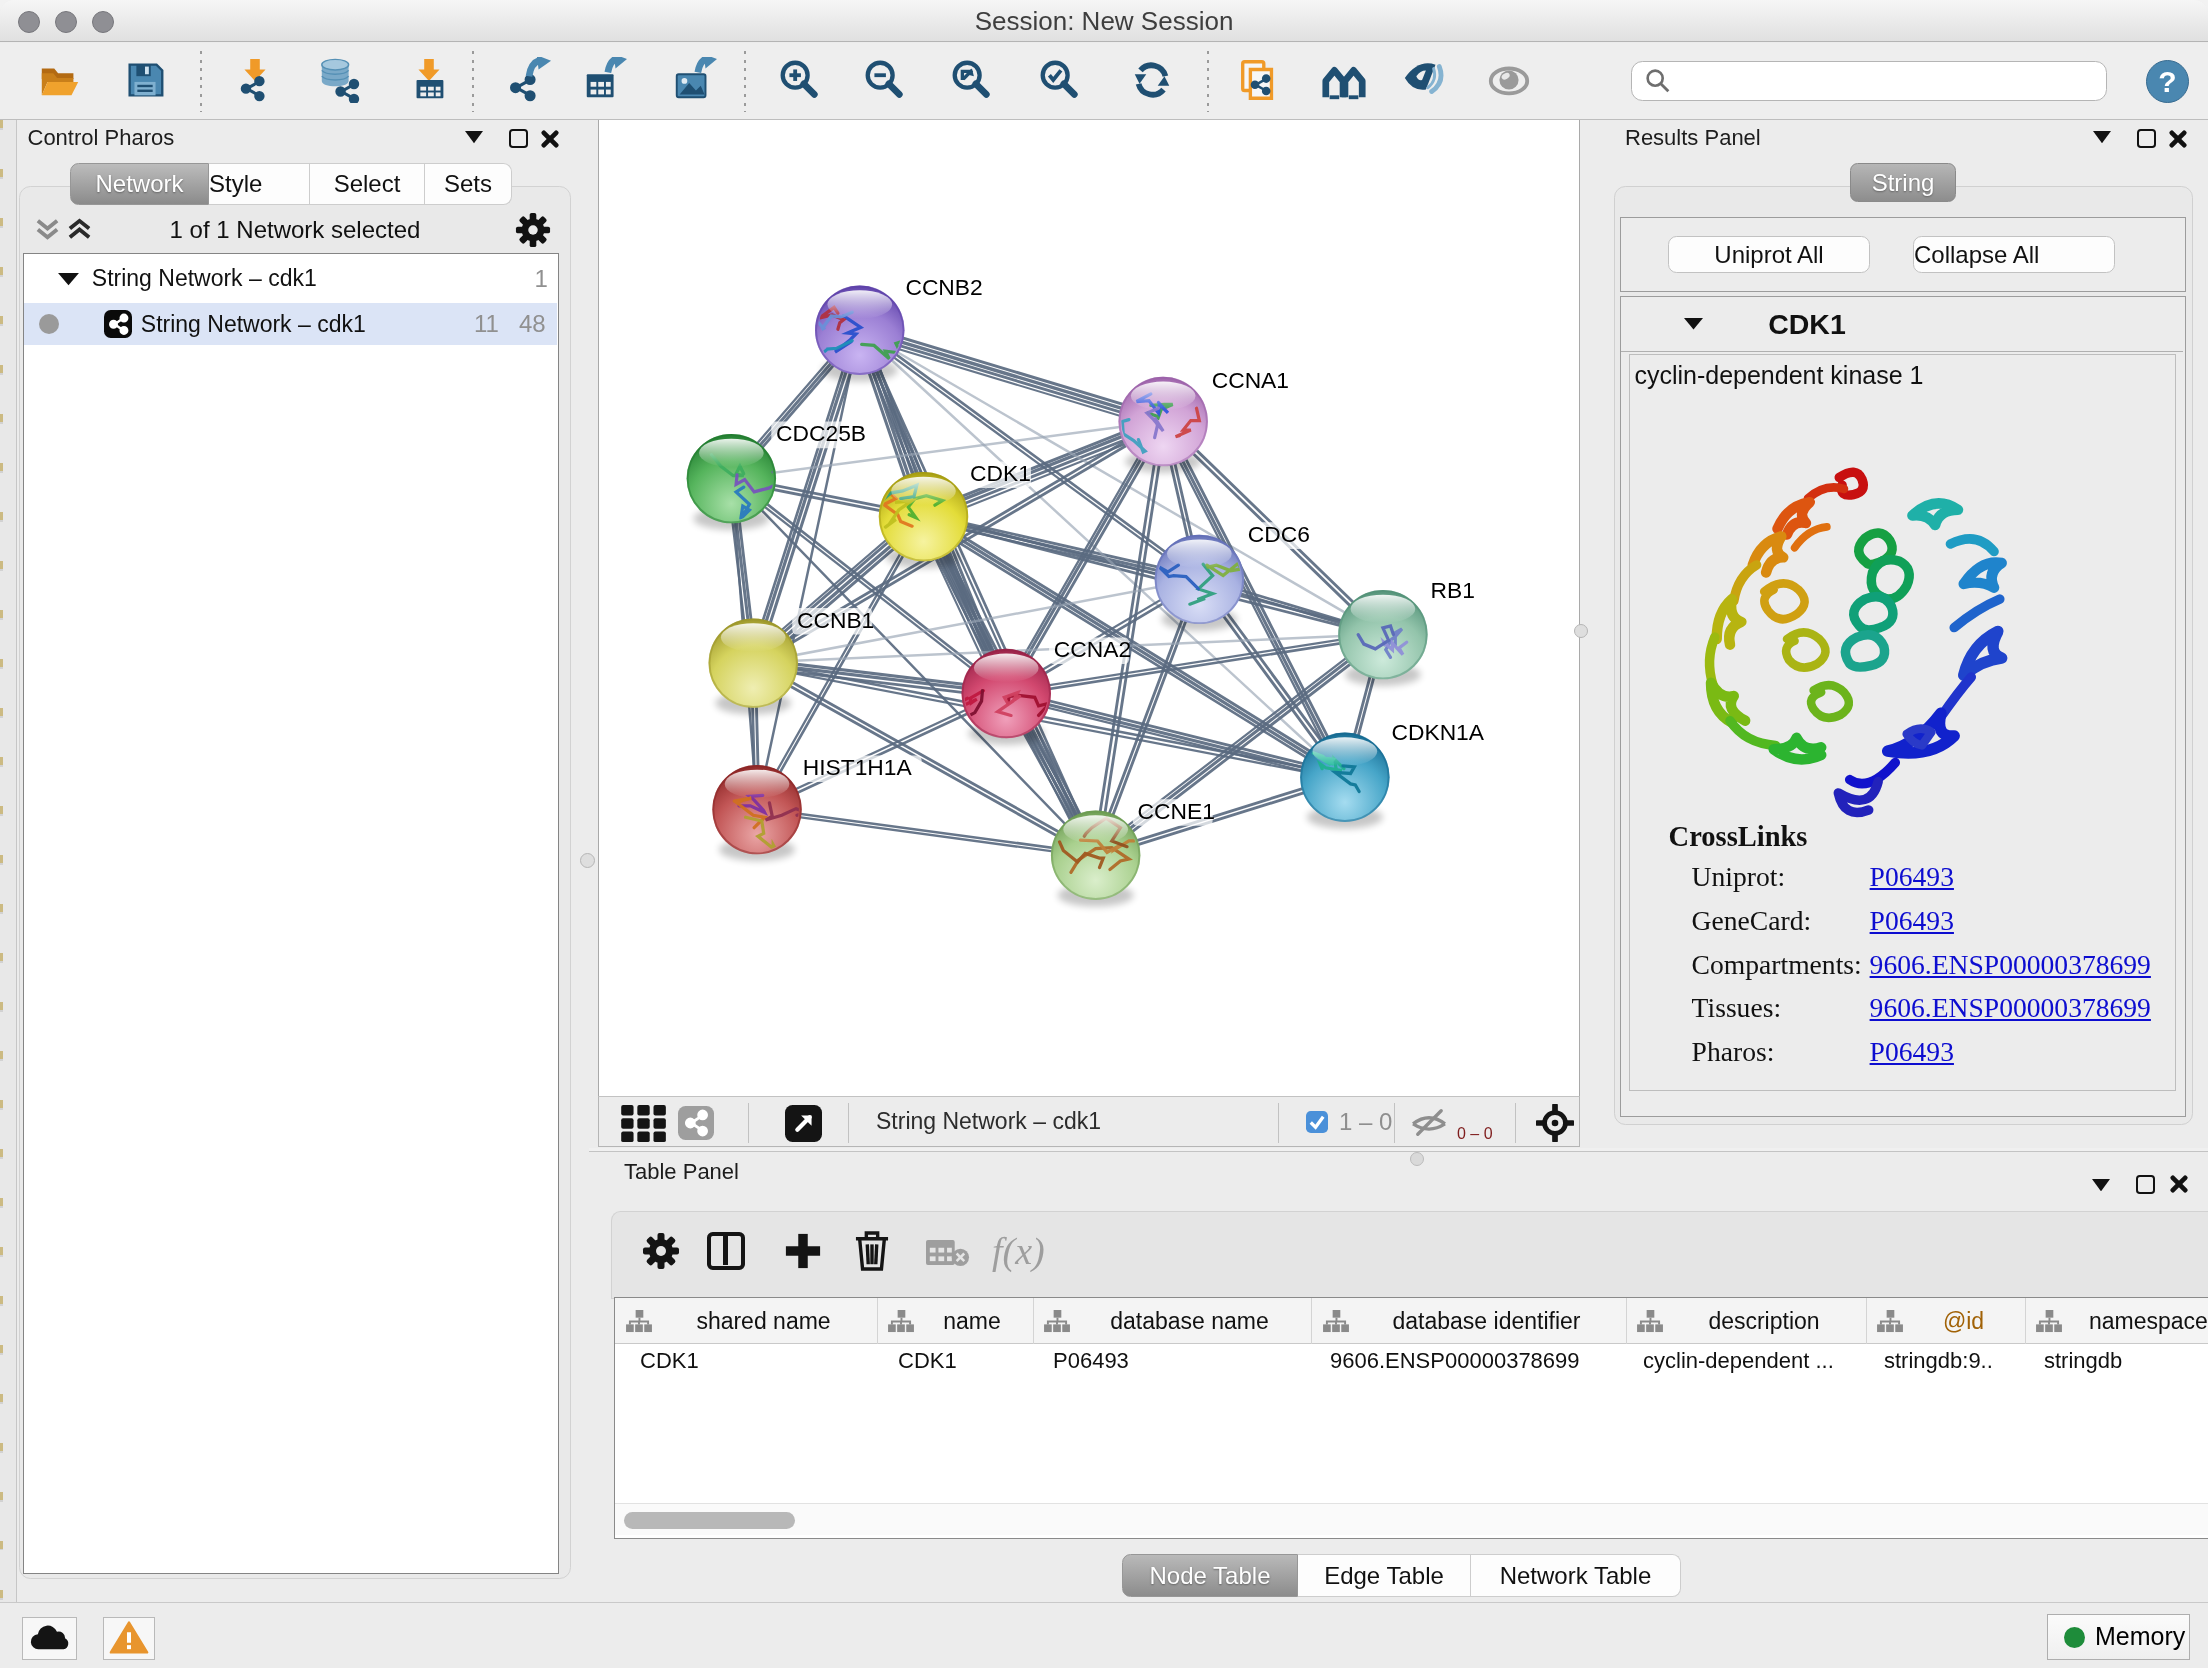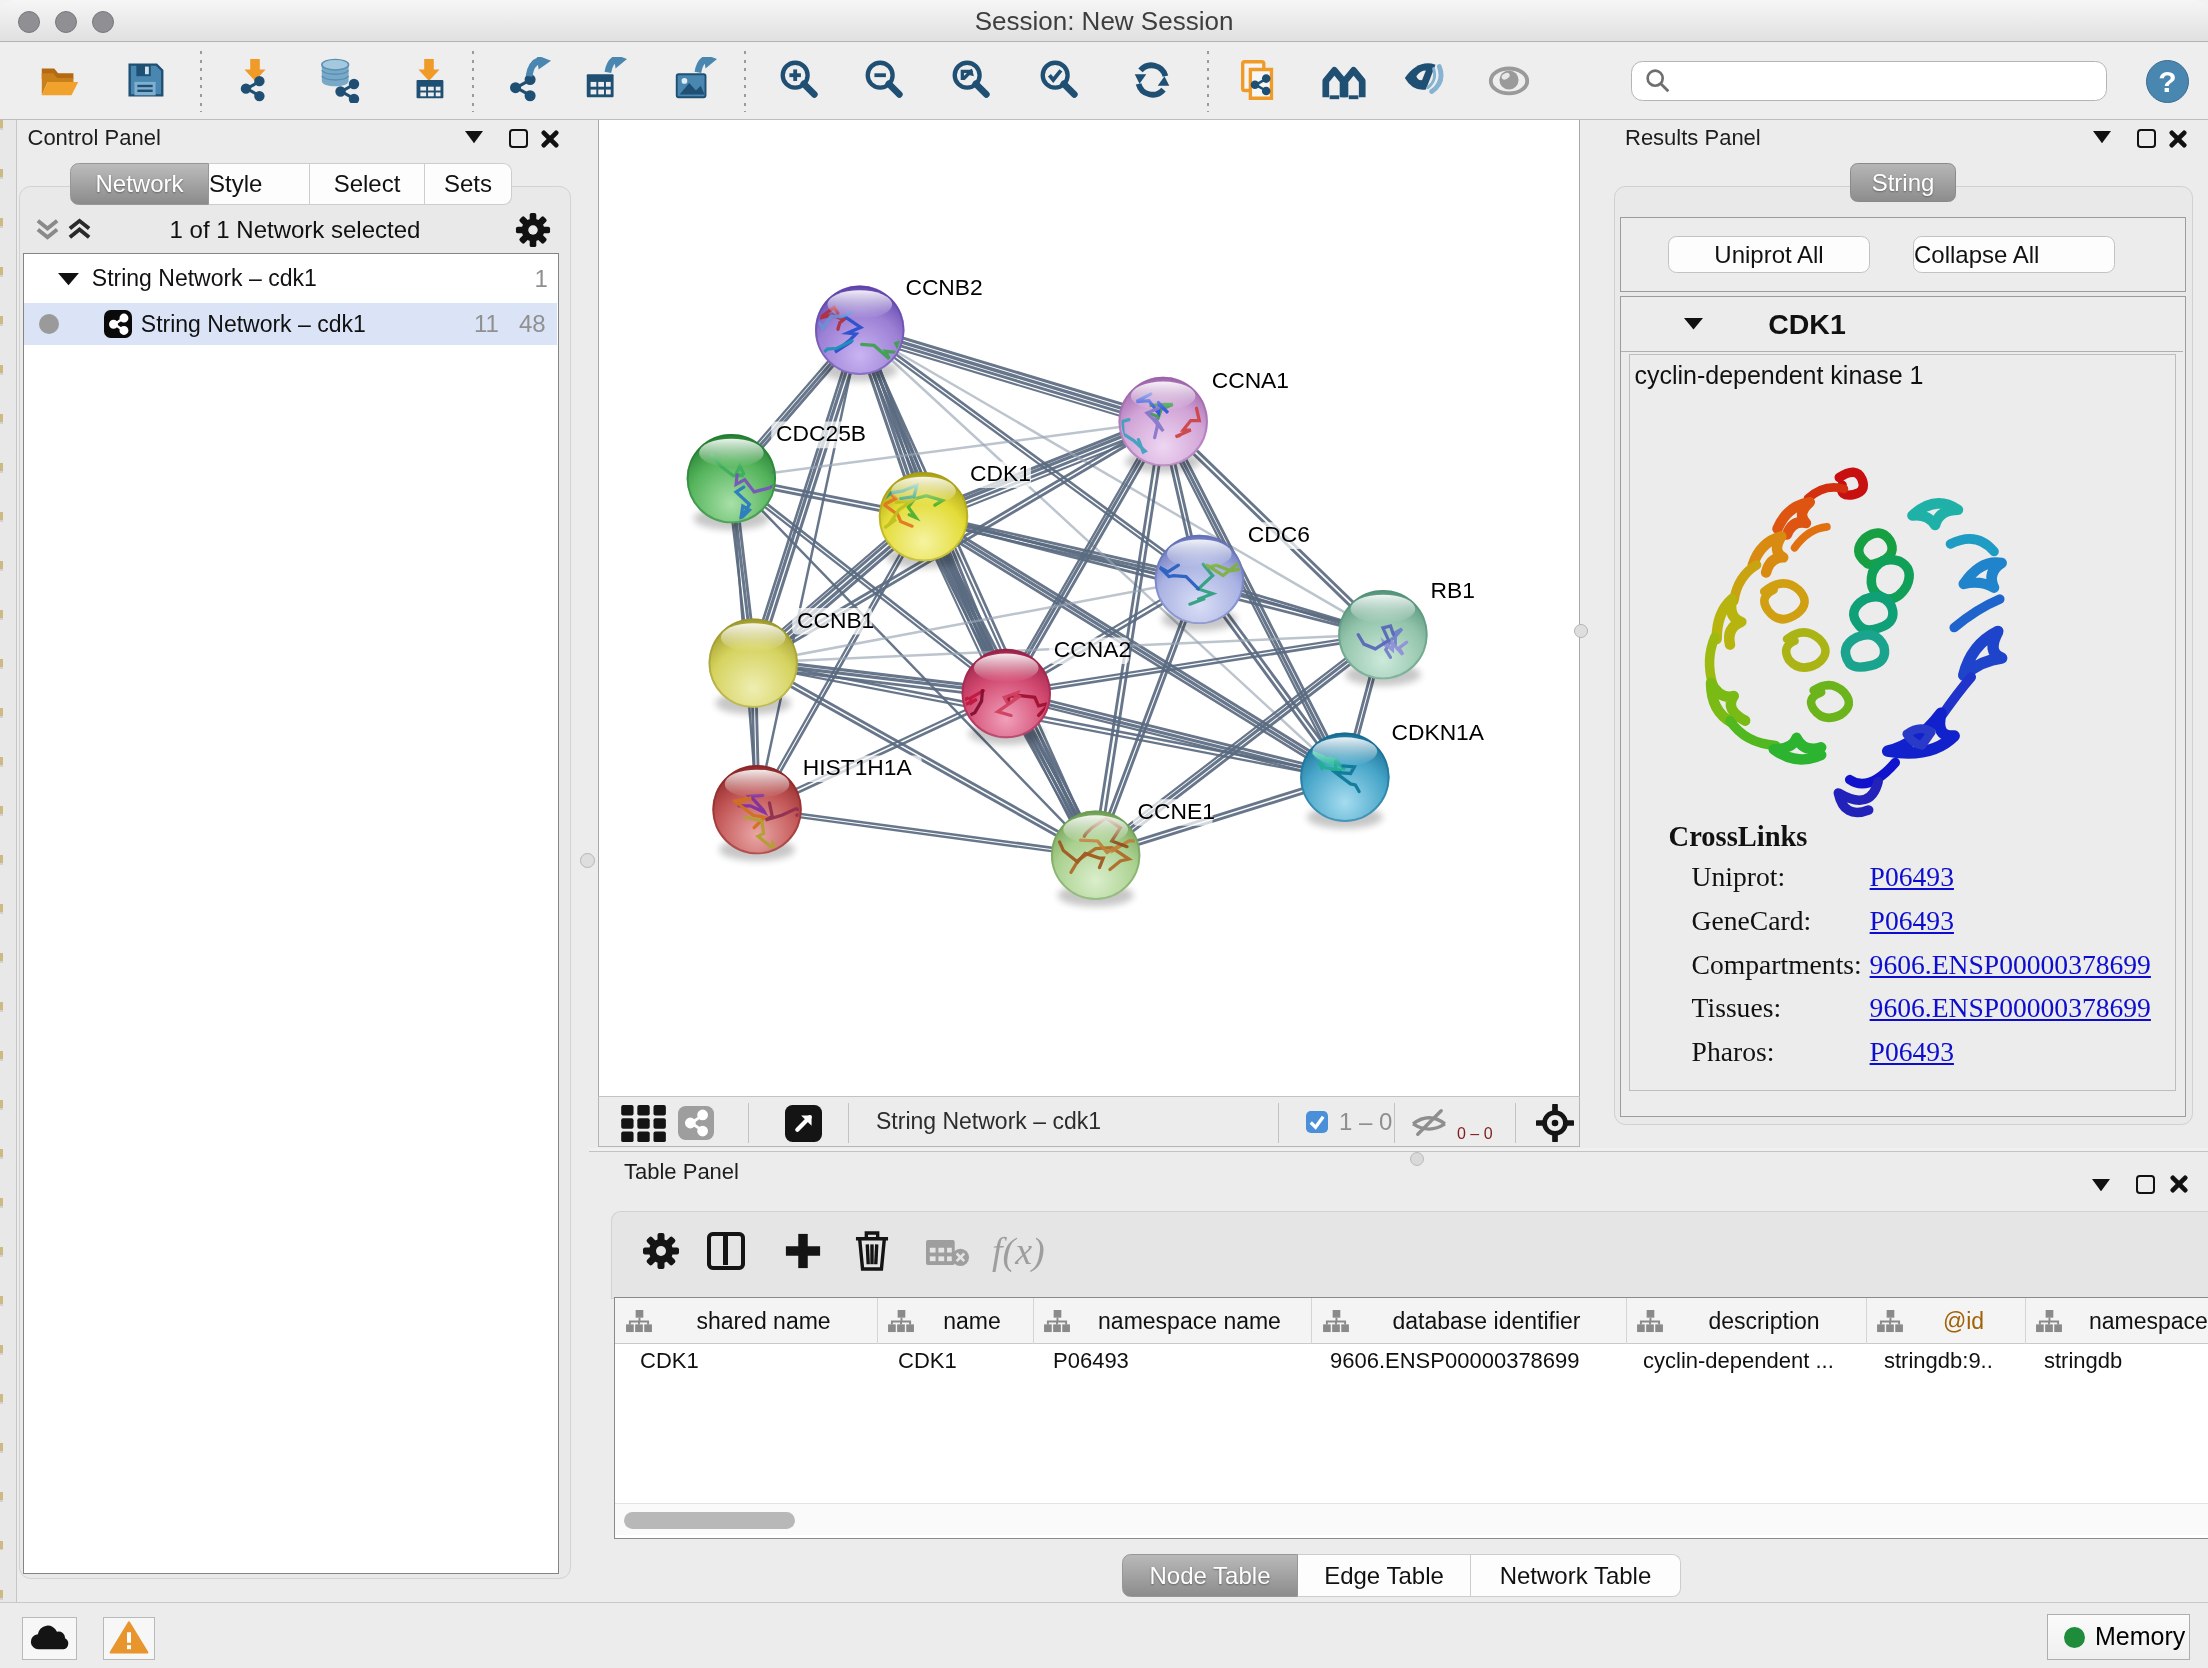--- a/index.html
+++ b/index.html
@@ -179,21 +179,21 @@
         </svg>
       </div>
       <div class="abs" style="left:2146px;top:17px;width:43px;height:43px;border-radius:50%;background:#4a87b0;border:1px solid #376b90;color:#fff;font-weight:bold;font-size:30px;text-align:center;line-height:42px;">?</div>
   </div>
 
   <div class="abs" style="left:0;top:120px;width:17px;height:1482px;background:#e8e8e8;border-right:1px solid #c6c6c6;" id="leftstrip">
       <div class="abs" style="left:0;top:0;width:2.9px;height:1482px;background-image:repeating-linear-gradient(rgba(181,149,47,0.55) 0 7.6px, rgba(154,154,154,0.28) 7.6px 9.5px, transparent 9.5px 49px);"></div>
     </div>
 
   <div id="cpanel" class="abs" style="left:18px;top:120px;width:571px;height:1481px;background:#ececec;">
-    <div class="abs panel-title" style="left:9.5px;top:0;height:36px;line-height:36px;">Control Panel</div>
+    <div class="abs panel-title" style="left:9.5px;top:0;height:36px;line-height:36px;">Control Pharos</div>
     <div class="abs" id="cp-icons" style="left:0;top:0;width:571px;height:36px;">
         <svg class="abs" style="left:447px;top:11.4px" width="18" height="12.4" viewBox="0 0 19 13">
           <polygon points="0,0 19,0 9.5,13" fill="#111"></polygon>
         </svg>
         <div class="abs" style="left:491px;top:8.6px;width:19px;height:19px;border:2.9px solid #111;border-radius:3.8px;"></div>
         <svg class="abs" style="left:523px;top:9.5px" width="18" height="18" viewBox="0 0 19 19">
           <g stroke="#111" stroke-width="5" stroke-linecap="round">
             <line x1="3" y1="3" x2="16" y2="16"></line>
             <line x1="16" y1="3" x2="3" y2="16"></line>
           </g>
@@ -850,21 +850,21 @@
             <g fill="#8a8a8a">
               <rect x="10" y="0" width="8" height="8"></rect>
               <rect x="0" y="15" width="8" height="8"></rect>
               <rect x="9.5" y="15" width="8" height="8"></rect>
               <rect x="19" y="15" width="8" height="8"></rect>
             </g>
             <g stroke="#8a8a8a" stroke-width="2" fill="none">
               <path d="M14,8 V12 M4,15 V12 H23 V15 M13.5,12 V15"></path>
             </g>
           </svg>
-          <div class="abs" style="left:458px;top:0;width:233px;height:46px;line-height:46px;text-align:center;font-size:23px;color:#111;">namespace name</div>
+          <div class="abs" style="left:458px;top:0;width:233px;height:46px;line-height:46px;text-align:center;font-size:23px;color:#111;">database name</div>
           <div class="abs" style="left:1011px;top:0;width:1px;height:46px;background:#d4d4d4;"></div>
           <svg class="abs" style="left:708px;top:12.4px" width="26" height="23" viewBox="0 0 27 24">
             <g fill="#8a8a8a">
               <rect x="10" y="0" width="8" height="8"></rect>
               <rect x="0" y="15" width="8" height="8"></rect>
               <rect x="9.5" y="15" width="8" height="8"></rect>
               <rect x="19" y="15" width="8" height="8"></rect>
             </g>
             <g stroke="#8a8a8a" stroke-width="2" fill="none">
               <path d="M14,8 V12 M4,15 V12 H23 V15 M13.5,12 V15"></path>

